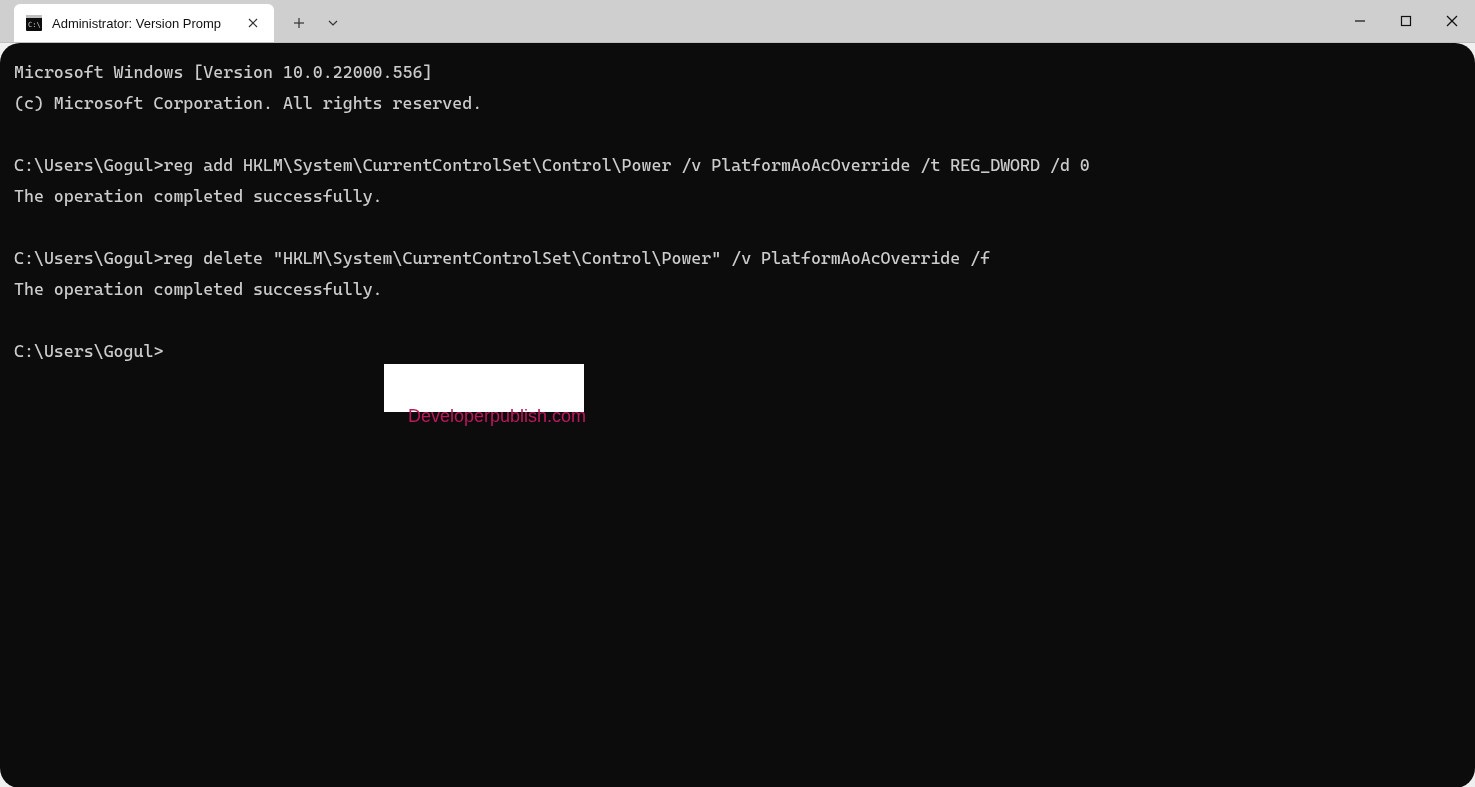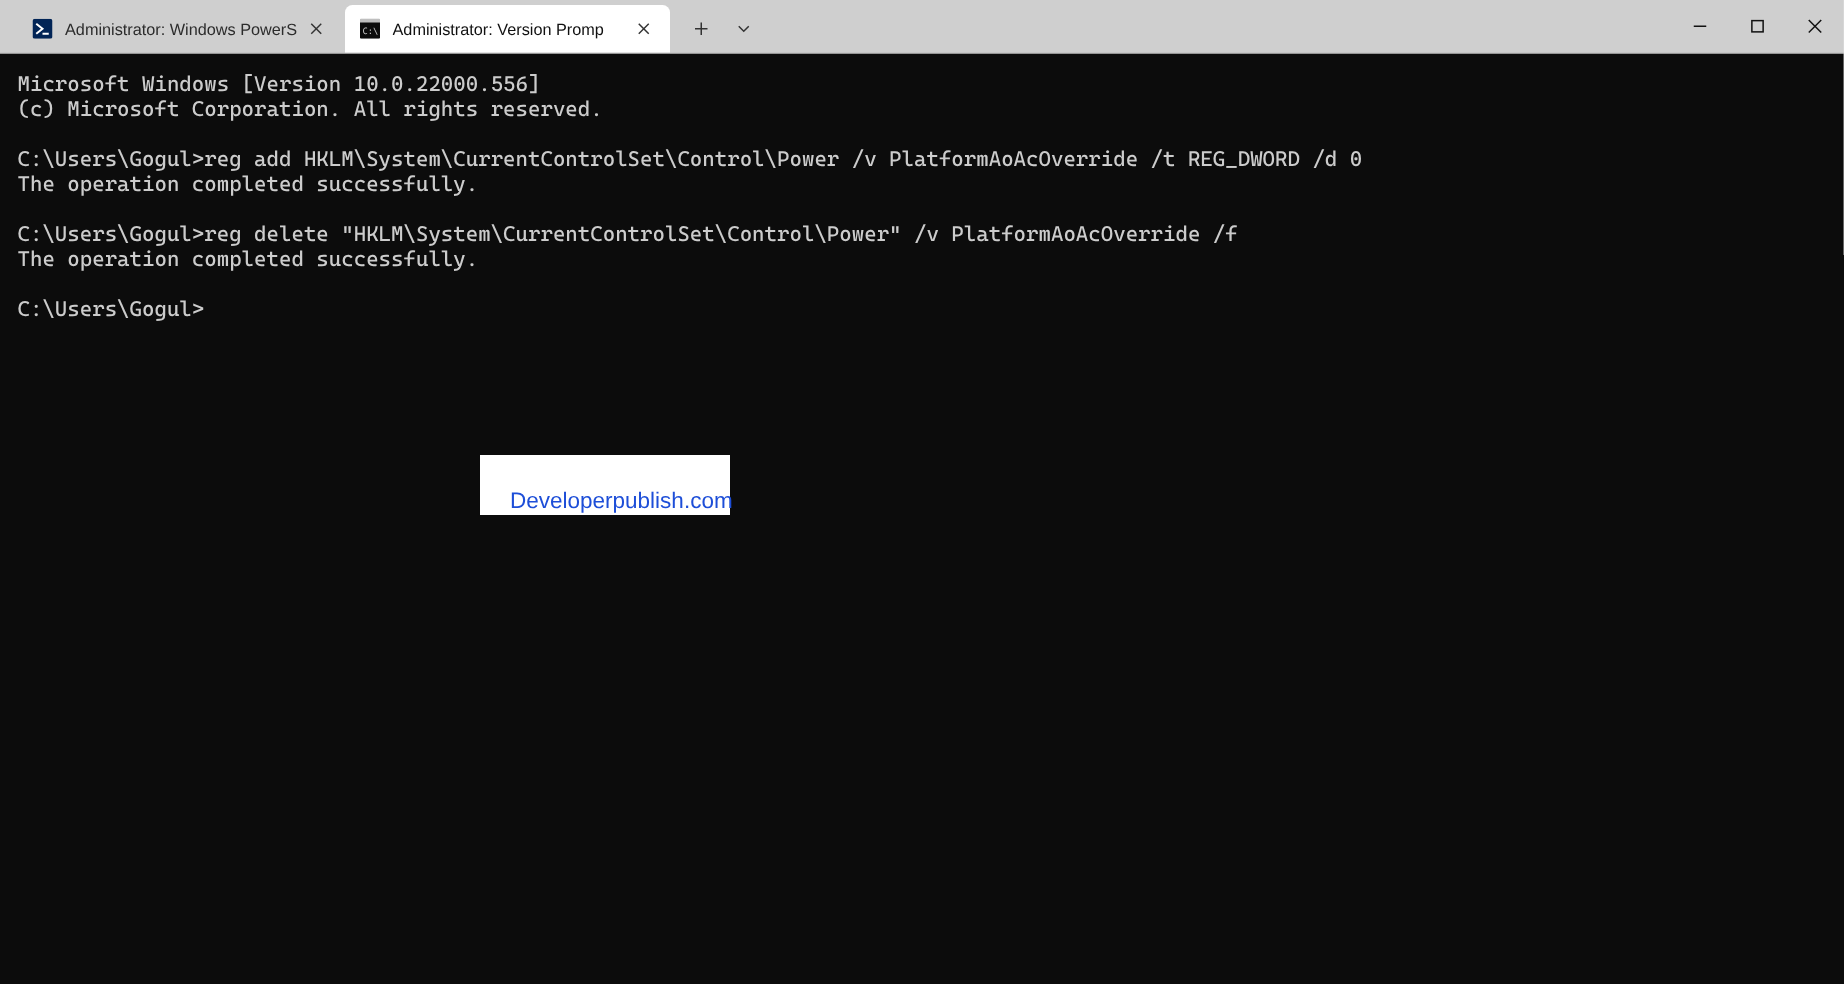--- a/index.html
+++ b/index.html
@@ -99,65 +99,50 @@
 
   .terminal {
     background: #0c0c0c;
     color: #cccccc;
     width: 100%;
     height: calc(787px - 42px);
     padding: 14px 14px 0 14px;
     box-sizing: border-box;
     font-family: "Cascadia Mono", "Consolas", monospace;
     font-size: 17px;
-    line-height: 20px;
+    line-height: 31px;
     white-space: pre;
     position: relative;
     overflow: hidden;
+    border-radius: 20px;
   }
 
   .watermark {
     position: absolute;
     left: 384px;
     top: 321px;
     width: 200px;
     height: 48px;
     background: #ffffff;
-    color: #1d4ed8;
+    color: #be185d;
     font-family: Arial, sans-serif;
     font-size: 18px;
     padding: 6px 8px 0 4px;
     box-sizing: border-box;
   }
 
   
   svg { display: block; }
 </style>
 </head>
 <body>
 
 <div class="titlebar">
   <div class="tabs">
 
-    <div class="tab inactive">
-      <span class="tab-icon">
-        <svg width="16" height="16" viewBox="0 0 16 16">
-          <rect x="0" y="0" width="16" height="16" rx="2" fill="#012456"></rect>
-          <path d="M3 4 L8 8 L3 12" stroke="#ffffff" stroke-width="1.6" fill="none"></path>
-          <line x1="8" y1="12" x2="13" y2="12" stroke="#ffffff" stroke-width="1.6"></line>
-        </svg>
-      </span>
-      <span class="tab-title">Administrator: Windows PowerS</span>
-      <span class="tab-close">
-        <svg width="10" height="10" viewBox="0 0 10 10">
-          <line x1="1" y1="1" x2="9" y2="9" stroke="#333" stroke-width="1.2"></line>
-          <line x1="9" y1="1" x2="1" y2="9" stroke="#333" stroke-width="1.2"></line>
-        </svg>
-      </span>
-    </div>
 
     <div class="tab active">
       <span class="tab-icon">
         <svg width="16" height="16" viewBox="0 0 16 16">
           <rect x="0" y="0" width="16" height="16" rx="1" fill="#0c0c0c"></rect>
           <rect x="0" y="0" width="16" height="3" fill="#bfbfbf"></rect>
           <text x="2" y="12" font-size="7" fill="#cccccc" font-family="monospace">C:\</text>
         </svg>
       </span>
       <span class="tab-title">Administrator: Version Promp</span>

